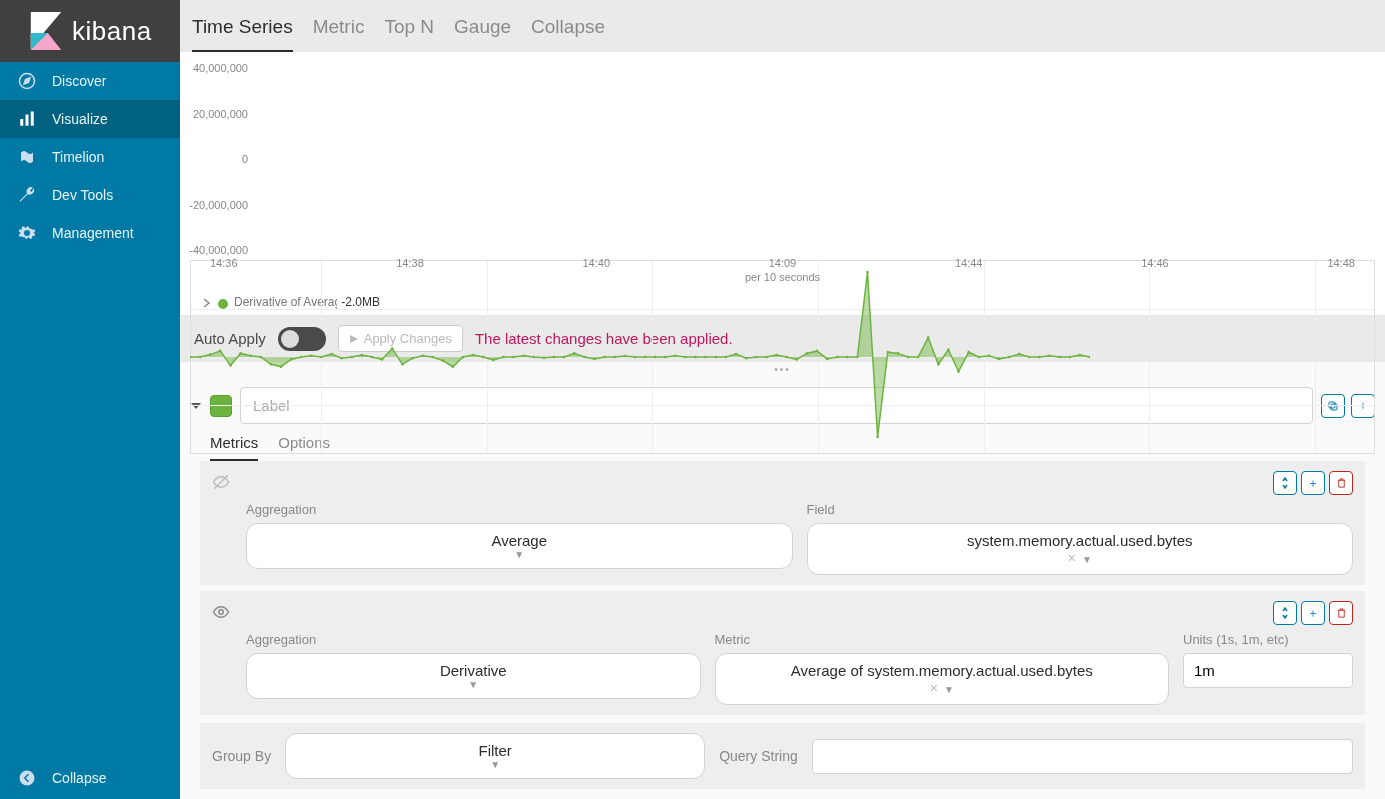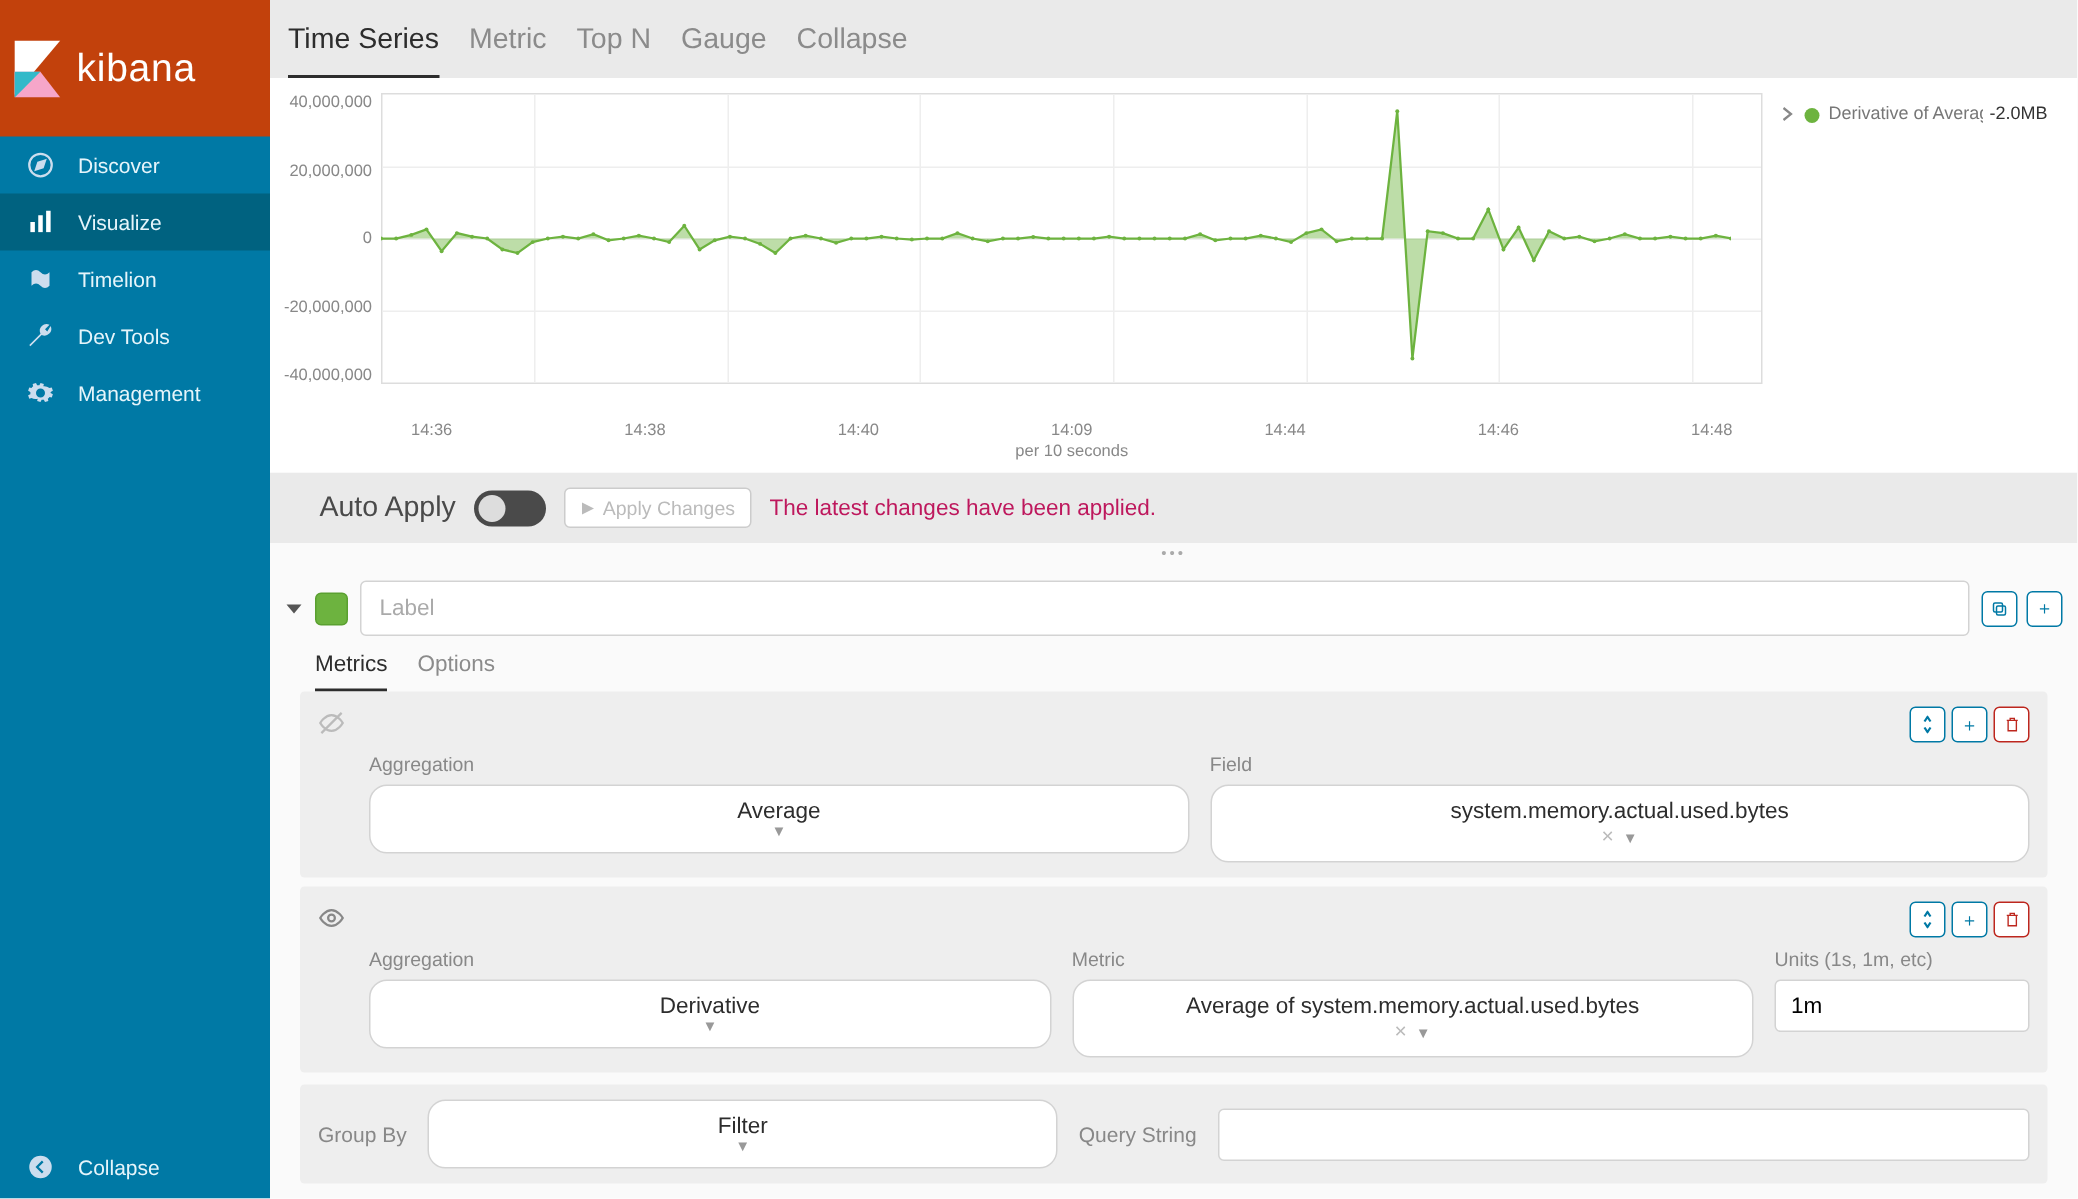--- a/index.html
+++ b/index.html
@@ -1,46 +1,46 @@
 <!DOCTYPE html>
 <html><head>
 <meta charset="utf-8">
 <style>
 * { box-sizing: border-box; margin: 0; padding: 0; }
 body { font-family: -apple-system, BlinkMacSystemFont, "Segoe UI", Helvetica, Arial, sans-serif; font-size: 14px; color: #2d2d2d; background: #fff; width: 1385px; height: 799px; overflow: hidden; display: flex; }
 .sidebar { width: 180px; background: #0079a5; color: #fff; display: flex; flex-direction: column; height: 799px; flex-shrink: 0; }
-.brand { background: #c2410c; height: 91px; display: flex; align-items: center; padding: 0 9px; gap: 10px; }
+.brand { background: #404040; height: 62px; display: flex; align-items: center; padding: 0 30px; gap: 10px; }
 .brand-logo { width: 32px; height: 38px; }
 .brand-text { font-size: 26px; font-weight: 400; color: #fff; letter-spacing: 0.5px; }
 .nav { flex: 1; display: flex; flex-direction: column; }
 .nav-item { display: flex; align-items: center; gap: 16px; padding: 10px 18px; color: #e6f5fb; cursor: pointer; font-size: 14px; }
 .nav-item.active { background: #006280; }
 .nav-item .icon { width: 18px; height: 18px; display: flex; align-items: center; justify-content: center; }
 .nav-footer { margin-top: auto; }
 .nav-footer .nav-item { padding: 12px 18px; }
 .main { flex: 1; display: flex; flex-direction: column; background: #fafafa; overflow: hidden; }
 .viztabs { background: #eaeaea; padding: 16px 12px 0 12px; display: flex; gap: 20px; }
 .viztab { font-size: 19px; color: #8b8b8b; padding-bottom: 12px; cursor: pointer; border-bottom: 2px solid transparent; }
 .viztab.active { color: #2d2d2d; border-bottom-color: #2d2d2d; }
-.chart-area { background: #fff; padding: 6px 10px 6px 10px; position: relative; height: 296px; display: flex; }
+.chart-area { background: #fff; padding: 6px 10px 6px 10px; position: relative; height: 296px; display: flex; flex-direction: column; }
 .chart-yaxis { width: 64px; display: flex; flex-direction: column; justify-content: space-between; align-items: flex-end; padding-right: 6px; font-size: 11px; color: #888; height: 194px; margin-top: 4px; }
 .chart-body { flex: 1; position: relative; }
 .chart-grid { position: absolute; left: 0; top: 4px; right: 0; height: 194px; border: 1px solid #ddd; }
 .chart-grid .vline { position: absolute; top: 0; bottom: 0; width: 1px; background: #eee; }
 .chart-grid .hline { position: absolute; left: 0; right: 0; height: 1px; background: #eee; }
 .chart-svg { position: absolute; left: 0; top: 4px; right: 0; height: 194px; }
 .chart-xaxis { position: absolute; left: 0; right: 0; bottom: 16px; display: flex; justify-content: space-between; font-size: 11px; color: #888; padding: 0 20px; }
 .chart-xlabel { font-size: 11px; color: #888; text-align: center; position: absolute; bottom: 2px; left: 0; right: 0; }
 .legend-area { width: 200px; padding: 10px 10px 0 12px; font-size: 12px; display: flex; align-items: flex-start; }
 .legend-caret { color: #888; margin-right: 6px; margin-top: 3px; }
 .legend-dot { width: 10px; height: 10px; border-radius: 50%; background: #6db33f; margin-right: 6px; margin-top: 4px; flex-shrink:0;}
 .legend-label { color: #777; flex: 1; white-space: nowrap; overflow: hidden; text-overflow: clip; }
 .legend-value { color: #333; font-weight: 500; margin-left: 4px; }
 .autobar { background: #eaeaea; padding: 10px 14px; display: flex; align-items: center; gap: 12px; }
-.autobar-label { font-size: 19px; color: #4a4a4a; margin-left: 19px; }
+.autobar-label { font-size: 15px; color: #4a4a4a; }
 .switch { width: 48px; height: 24px; border-radius: 12px; background: #4a4a4a; position: relative; cursor: pointer; }
 .switch::after { content: ""; position: absolute; left: 3px; top: 3px; width: 18px; height: 18px; border-radius: 50%; background: #ddd; }
 .apply-btn { border: 1px solid #ccc; background: #fff; color: #bbb; padding: 5px 10px; border-radius: 4px; font-size: 13px; display: flex; align-items: center; gap: 5px; cursor: not-allowed; }
 .applied-msg { color: #be185d; font-size: 15px; }
 .dots-handle { text-align: center; color: #aaa; font-size: 10px; padding: 2px 0; letter-spacing: 2px; background:#fafafa;}
 .cfgtabs { padding: 14px 10px 0 10px; display: flex; gap: 22px; border-bottom: 1px solid transparent; }
 .cfgtab { font-size: 19px; color: #8b8b8b; padding-bottom: 10px; cursor: pointer; border-bottom: 2px solid transparent; }
 .cfgtab.active { color: #2d2d2d; border-bottom-color: #2d2d2d; }
 .series-row { display: flex; align-items: center; gap: 8px; padding: 10px; }
 .series-caret { color: #555; }

